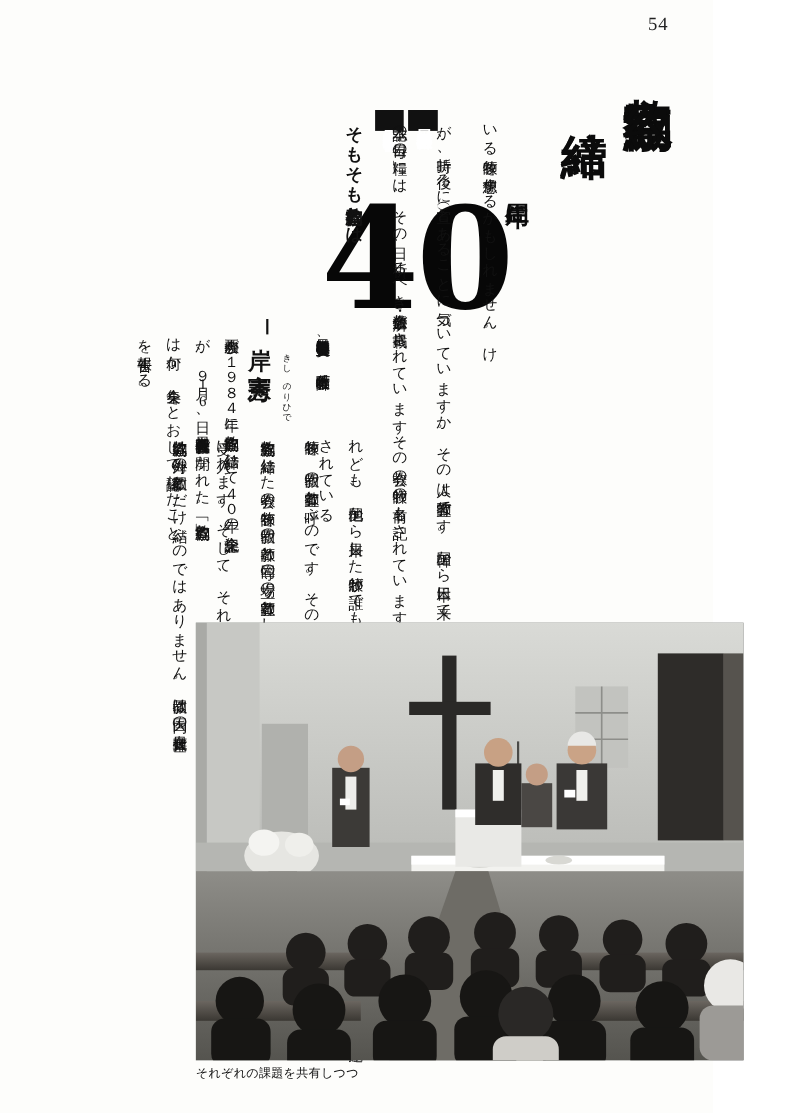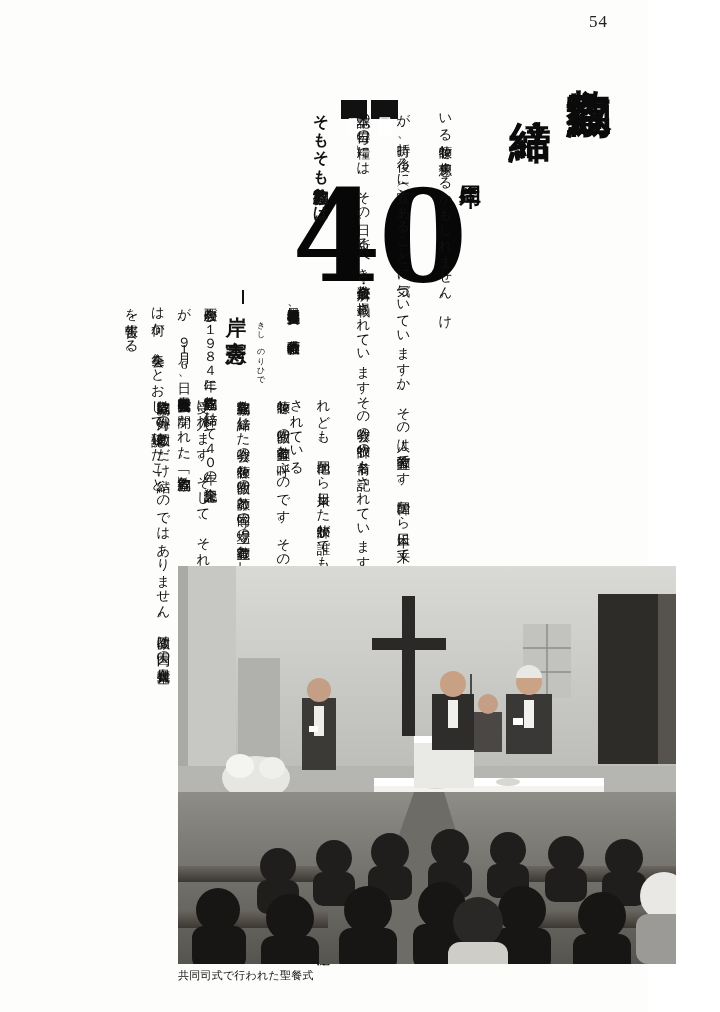--- a/index.html
+++ b/index.html
@@ -357,15 +357,15 @@
         <rect x="458" y="348" width="56" height="50" rx="12" fill="#9c9a96"></rect>
       </g>
 
       <g>
         <circle cx="300" cy="356" r="25" fill="#2a2826"></circle>
         <rect x="270" y="376" width="60" height="34" rx="12" fill="#cfcdc8"></rect>
       </g>
     </svg>
   </div>
 
-  <div class="caption">共同司式で行われた聖餐式</div>
+  <div class="caption">それぞれの課題を共有しつつ</div>
 
 </div>
 
 </body></html>

